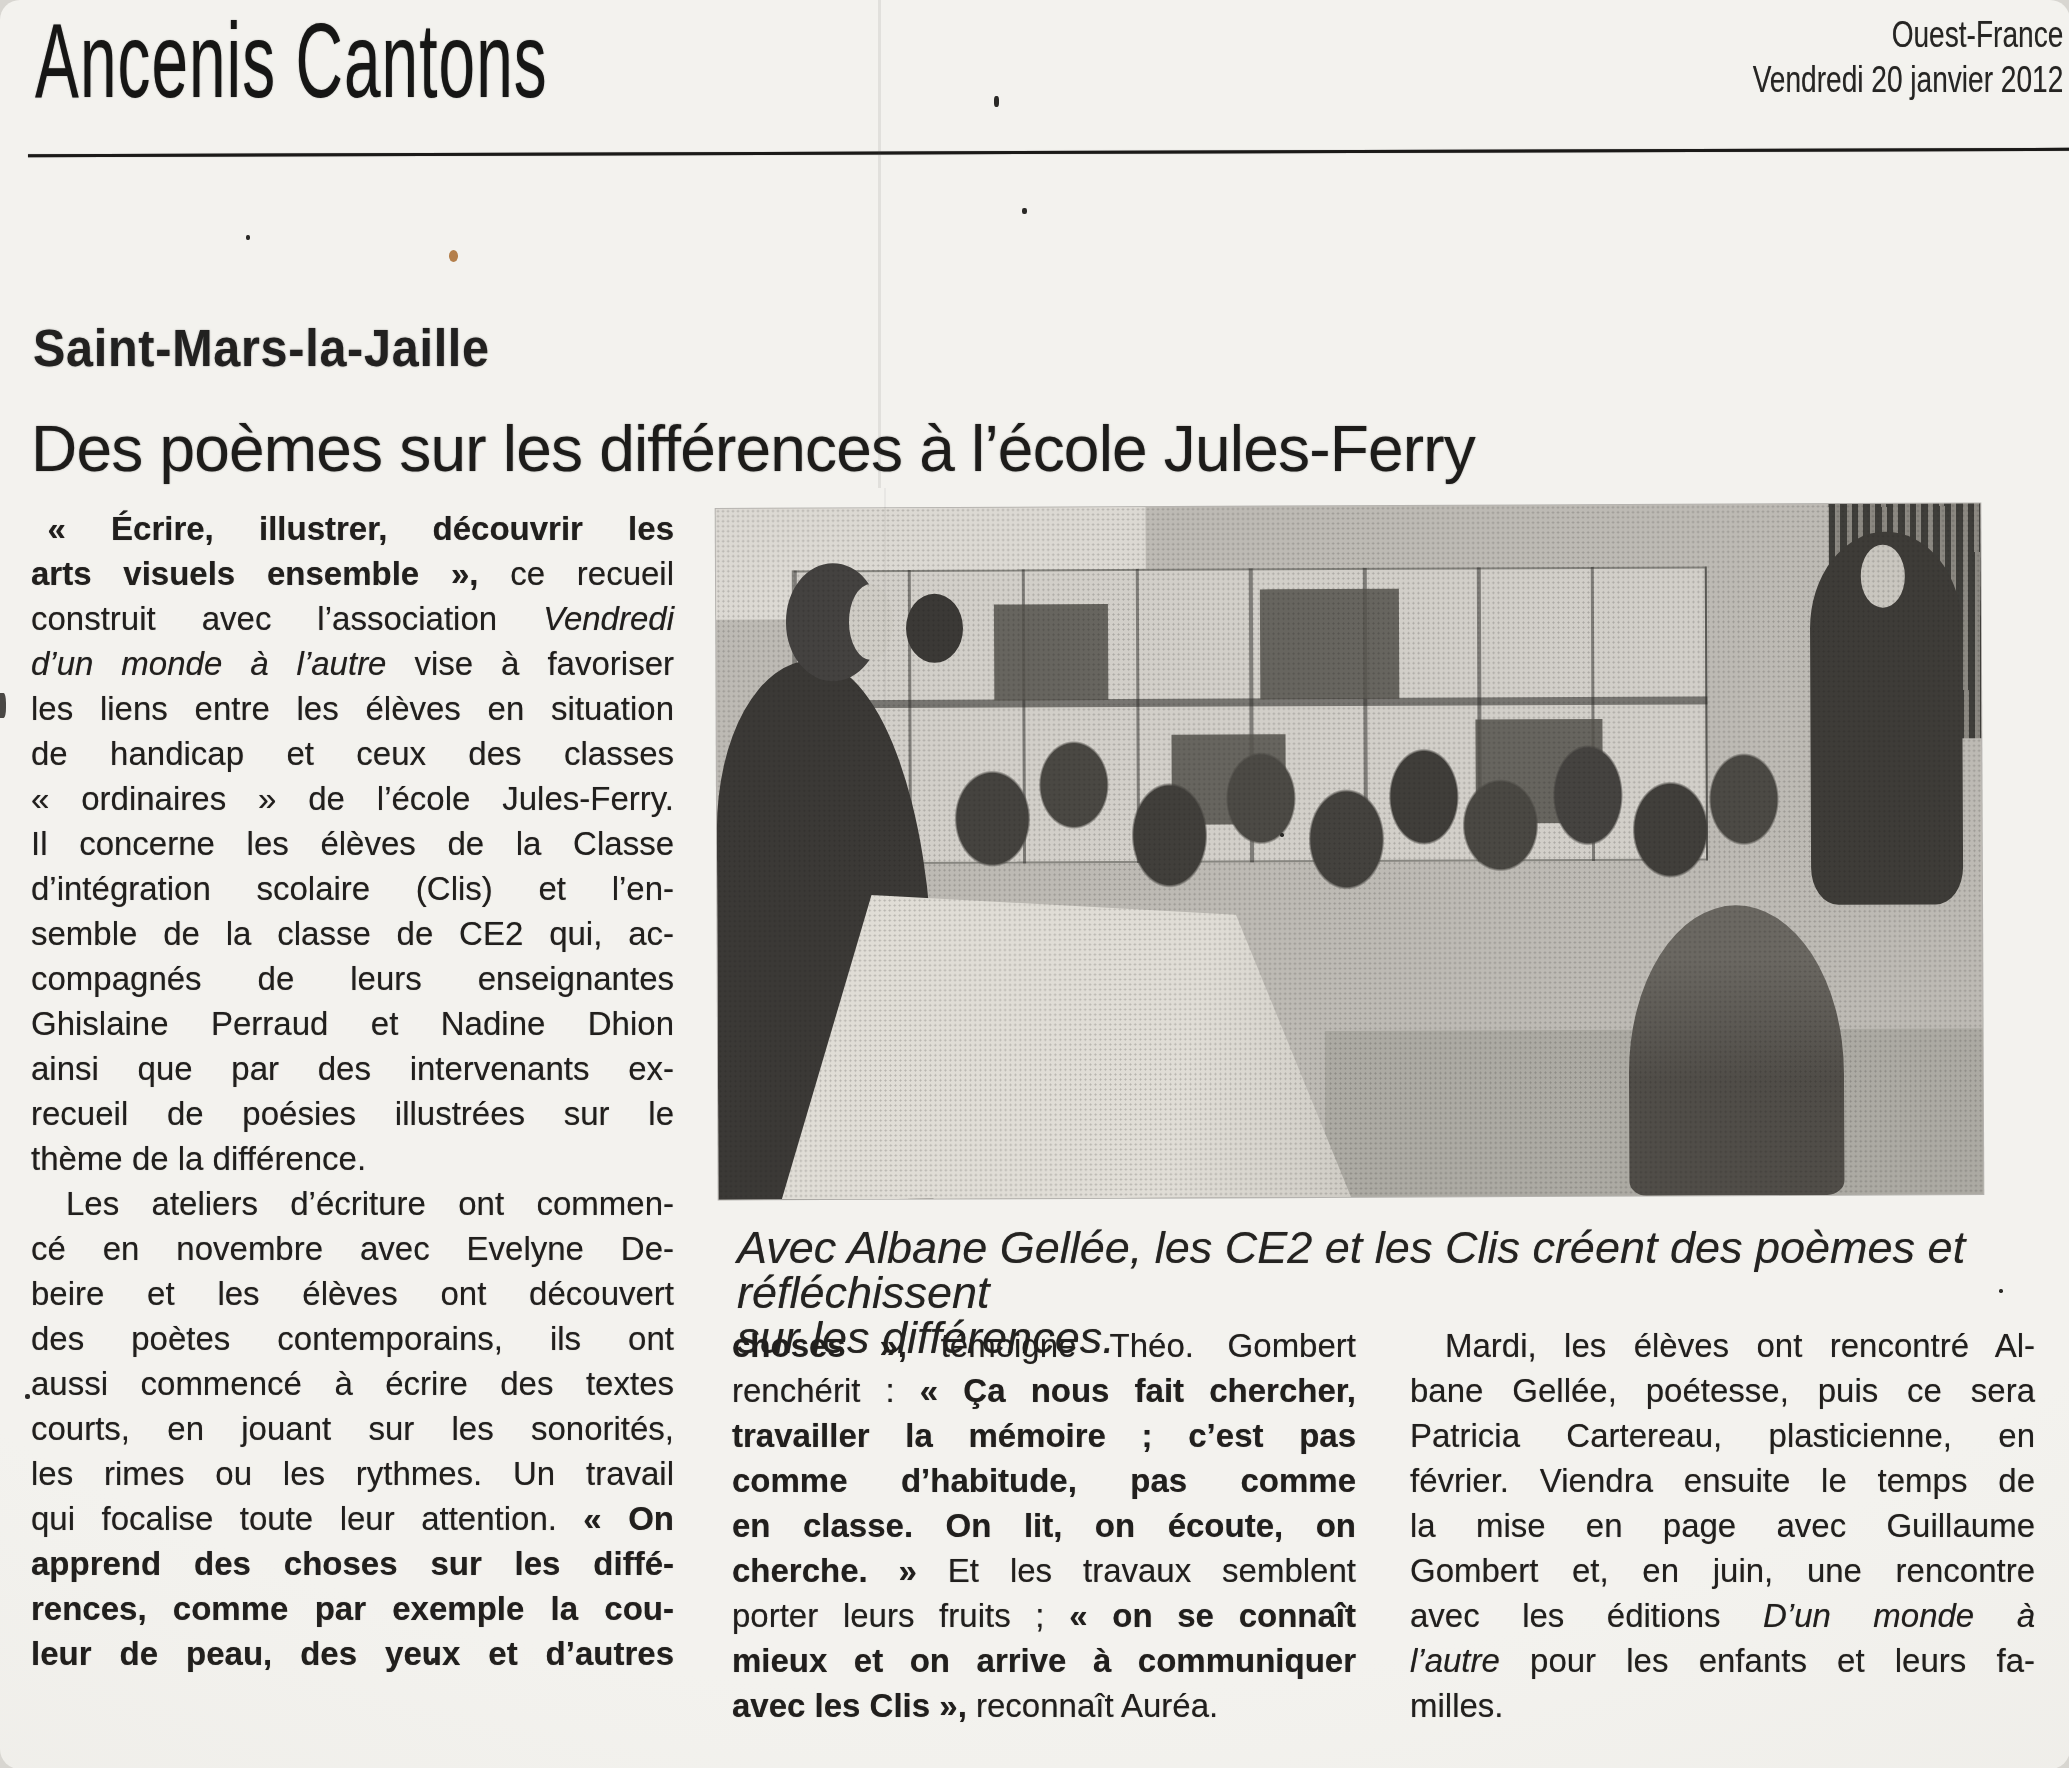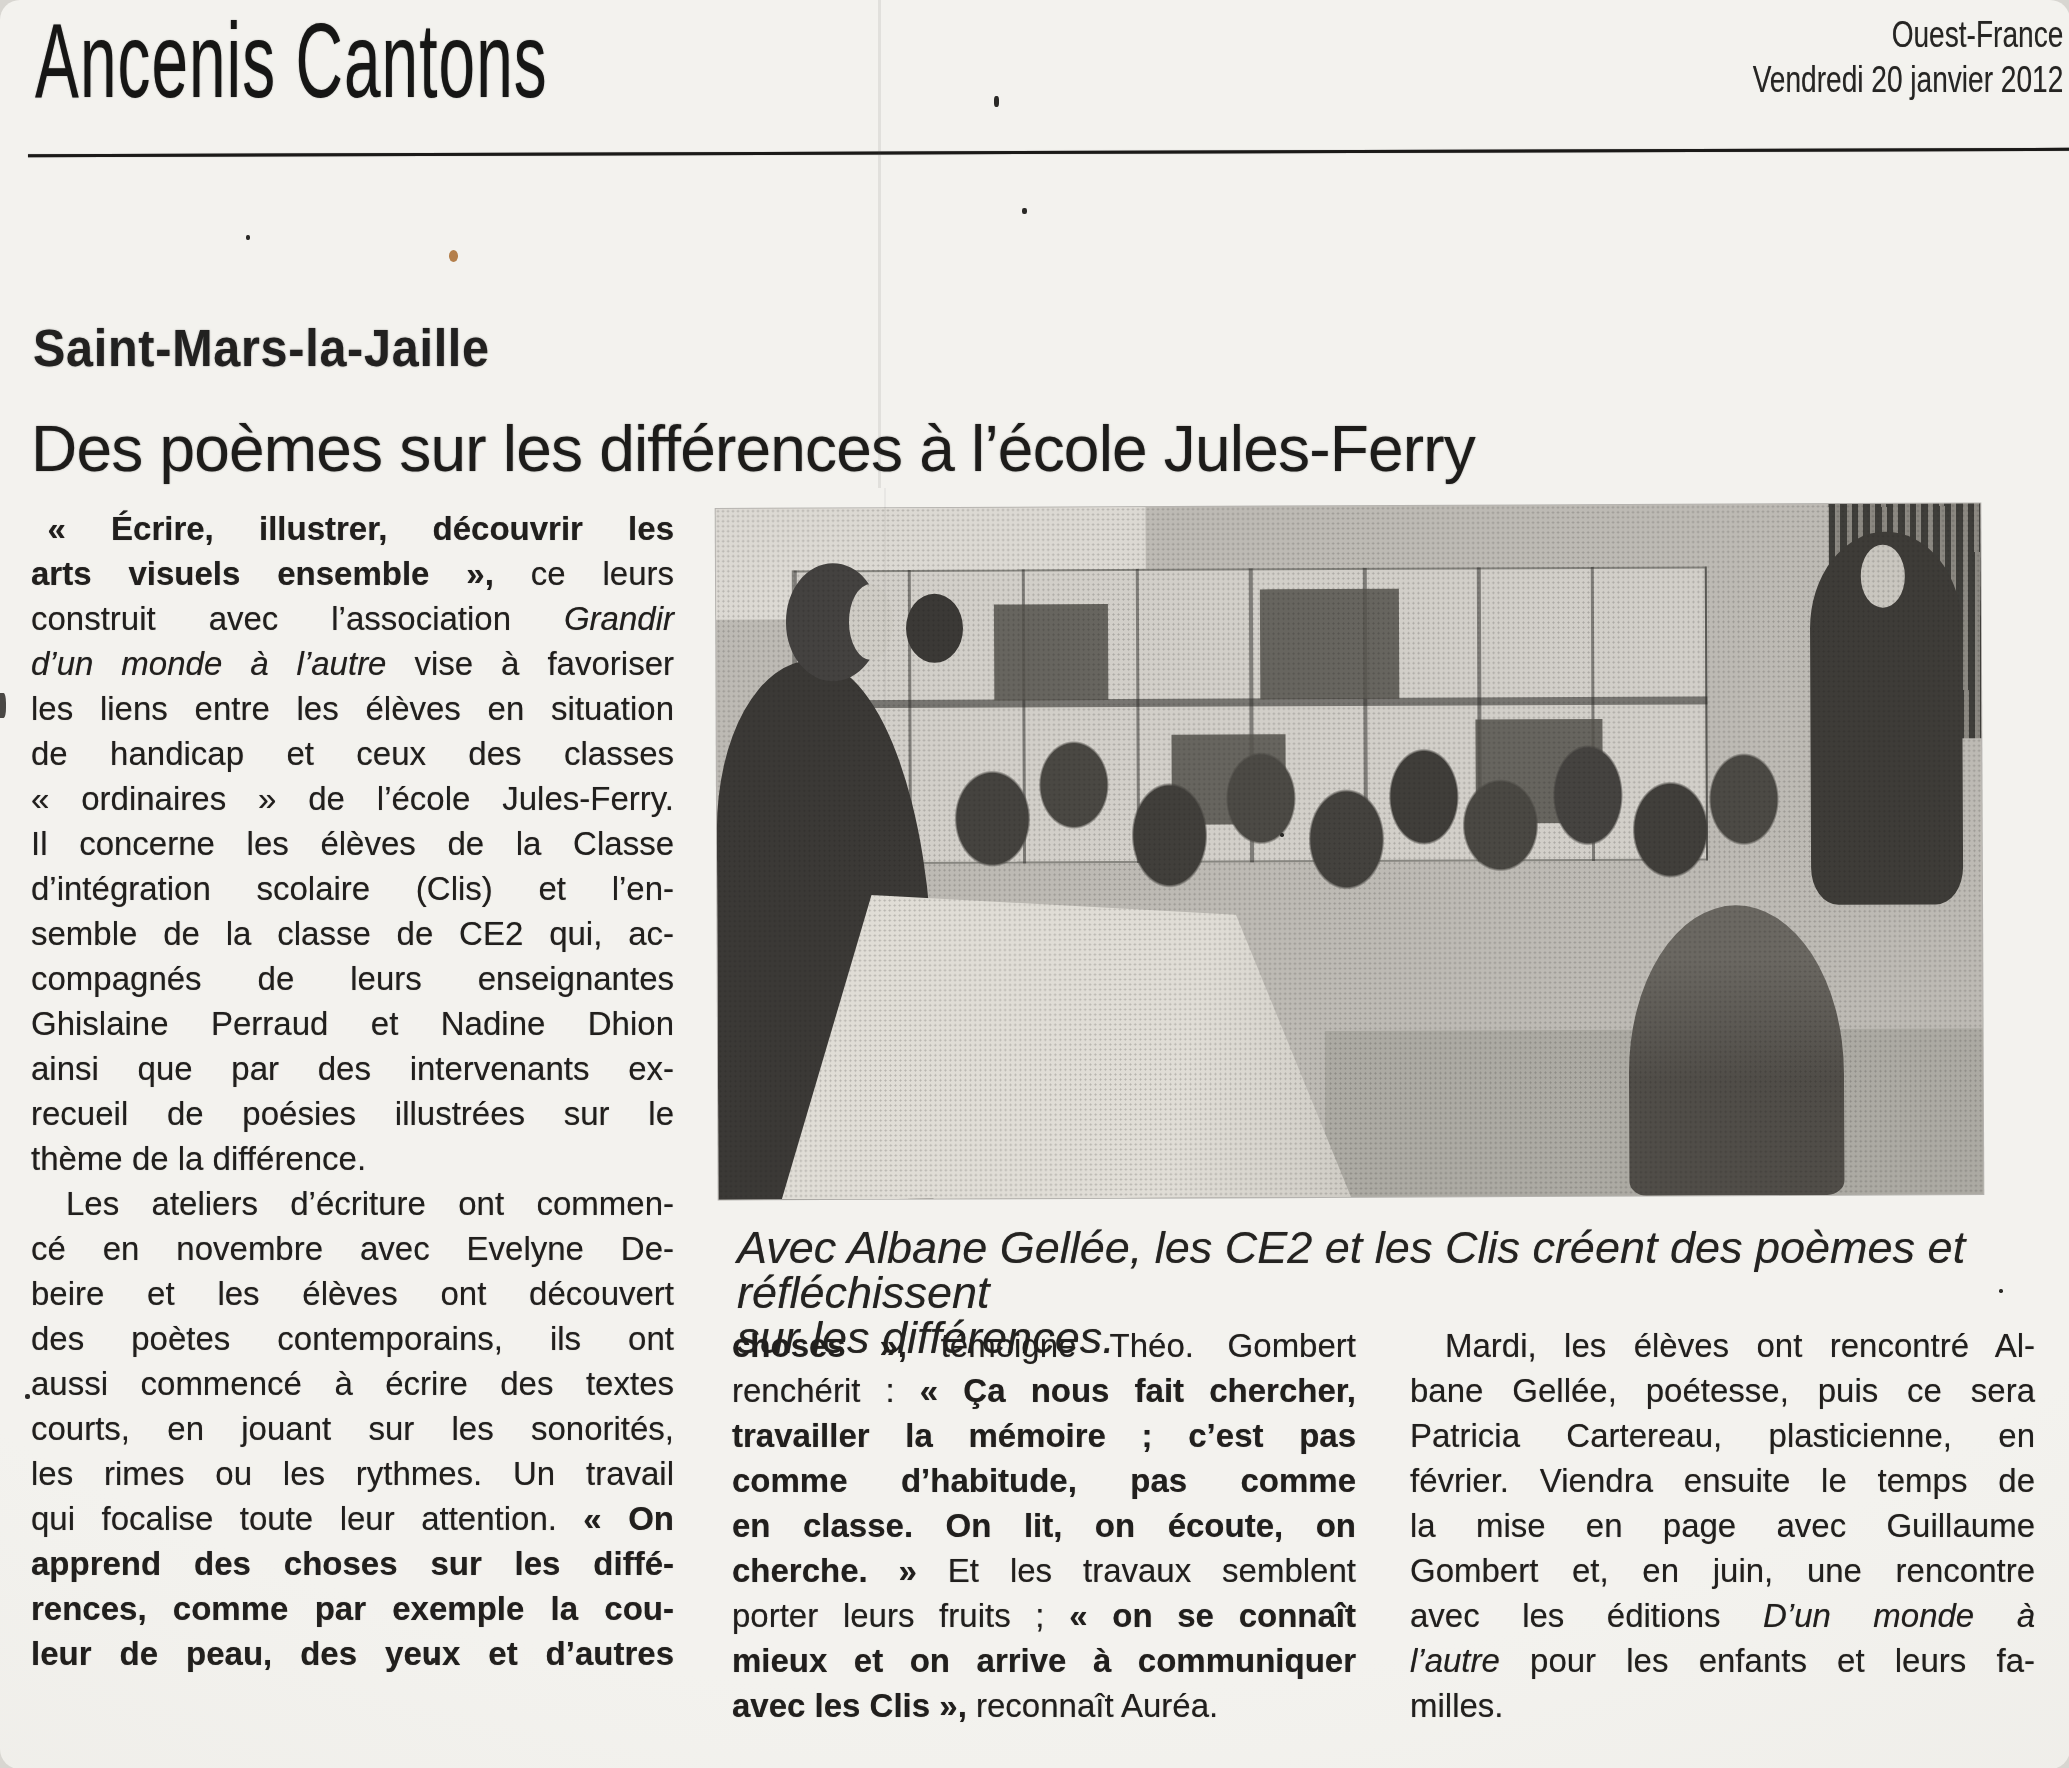--- a/index.html
+++ b/index.html
@@ -186,22 +186,22 @@
     <div class="ph-table"></div>
   </div>
 
   <div class="caption">
       <div class="cap-line">Avec Albane Gellée, les CE2 et les Clis créent des poèmes et réfléchissent</div>
       <div class="cap-line">sur les différences.</div>
     </div>
 
   <div class="col col-1">
       <div class="line ind1"><span class="b">« Écrire, illustrer, découvrir les</span></div>
-      <div class="line"><span class="b">arts visuels ensemble », </span><span class="r">ce leurs</span></div>
-      <div class="line"><span class="r">construit avec l’association </span><span class="i">Grandir</span></div>
+      <div class="line"><span class="b">arts visuels ensemble », </span><span class="r">ce recueil</span></div>
+      <div class="line"><span class="r">construit avec l’association </span><span class="i">Vendredi</span></div>
       <div class="line"><span class="i">d’un monde à l’autre </span><span class="r">vise à favoriser</span></div>
       <div class="line"><span class="r">les liens entre les élèves en situation</span></div>
       <div class="line"><span class="r">de handicap et ceux des classes</span></div>
       <div class="line"><span class="r">« ordinaires » de l’école Jules-Ferry.</span></div>
       <div class="line"><span class="r">Il concerne les élèves de la Classe</span></div>
       <div class="line"><span class="r">d’intégration scolaire (Clis) et l’en-</span></div>
       <div class="line"><span class="r">semble de la classe de CE2 qui, ac-</span></div>
       <div class="line"><span class="r">compagnés de leurs enseignantes</span></div>
       <div class="line"><span class="r">Ghislaine Perraud et Nadine Dhion</span></div>
       <div class="line"><span class="r">ainsi que par des intervenants ex-</span></div>

